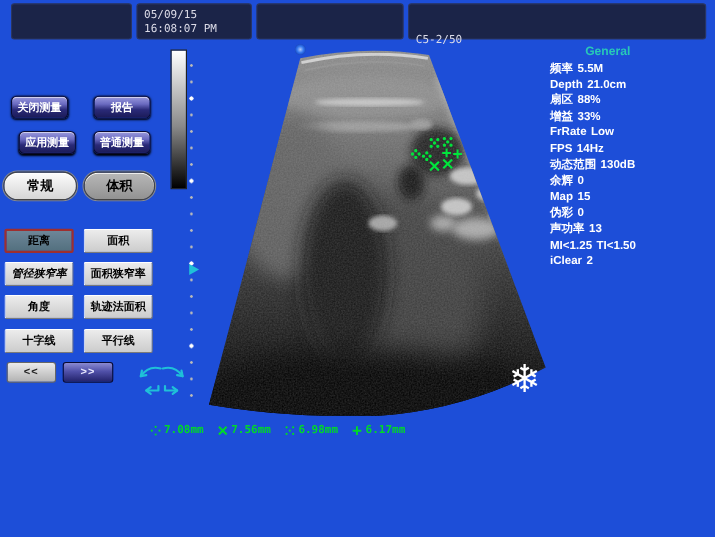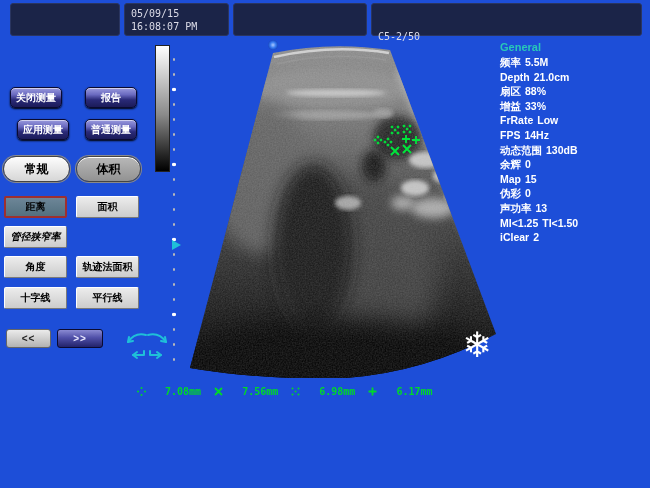--- a/index.html
+++ b/index.html
@@ -26,21 +26,21 @@
   .ab4{left:85px;top:119px;width:50px;height:19px;}
 
   .tab{position:absolute;border-radius:13px;font-size:12px;font-weight:bold;color:#000;cursor:pointer;
        display:flex;align-items:center;justify-content:center;border:1px solid #444;
        box-shadow:0 0 0 1px #8a8a8a,inset 0 1px 0 #fff;}
   .tab-general{left:3px;top:156px;width:65px;height:24px;background:linear-gradient(#fdfdfd,#d6d6d6);}
   .tab-volume{left:76px;top:156px;width:63px;height:24px;background:linear-gradient(#b8b8b8,#929292);}
 
   .tool{position:absolute;width:63px;height:22px;border-radius:2px;box-sizing:border-box;cursor:pointer;
         background:linear-gradient(#ececec,#cccccc);border:1px solid #7a7a7a;border-top-color:#fff;border-left-color:#fdfdfd;
-        color:#000;font-size:10px;font-weight:bold;display:flex;align-items:center;justify-content:center;}
+        color:#000;font-size:10px;font-weight:bold;display:flex;align-items:center;justify-content:center;margin-top:12px;}
   .tool.selected{background:linear-gradient(#6d8698,#53707f);border:2px solid #9e2f2f;}
   .t0{left:4px;top:196px;}  .t1{left:76px;top:196px;}
   .t2{left:4px;top:226px;font-style:italic;}  .t3{left:76px;top:226px;}
   .t4{left:4px;top:256px;}  .t5{left:76px;top:256px;}
   .t6{left:4px;top:287px;}  .t7{left:76px;top:287px;}
 
   .pager-prev{position:absolute;left:6px;top:329px;width:43px;height:17px;border-radius:3px;cursor:pointer;
               background:linear-gradient(#ebebeb,#b2b2b2);border:1px solid #666;color:#222;
               font-size:10px;font-weight:bold;display:flex;align-items:center;justify-content:center;letter-spacing:1px;}
   .pager-next{position:absolute;left:57px;top:329px;width:44px;height:17px;border-radius:3px;cursor:pointer;
@@ -56,28 +56,28 @@
       background-size:8px 75px,8px 15px;background-position:0 2px,0 2px;background-repeat:repeat-y;}
   .focus-arrow{position:absolute;left:172px;top:240px;width:0;height:0;
       border-left:9px solid #1fc0d8;border-top:5px solid transparent;border-bottom:5px solid transparent;}
   .usimg{position:absolute;left:178px;top:38px;width:322px;height:340px;}
   .snowflake{position:absolute;left:456px;top:324px;width:42px;color:#fff;font-size:35px;line-height:42px;
              text-align:center;font-family:"DejaVu Sans",sans-serif;}
   .cursor-hint{position:absolute;left:123px;top:329px;}
 
   
   .params{position:absolute;left:500px;top:40px;width:148px;color:#fff;font-size:10.5px;font-weight:bold;}
-  .params .preset{color:#28c8b8;font-size:11px;height:15px;line-height:15px;}
+  .params .preset{color:#28c8b8;font-size:11px;height:15px;line-height:15px;margin-left:32px;}
   .params .row{height:14.6px;line-height:14.6px;white-space:nowrap;}
   .params .row .lab{margin-right:4px;}
 
   
   .results{position:absolute;left:136px;top:386px;display:flex;gap:12px;color:#00d82a;
            font-family:"DejaVu Sans Mono",monospace;font-size:10px;font-weight:bold;}
-  .result-item{display:flex;align-items:center;gap:18px;}
+  .result-item{display:flex;align-items:center;gap:2px;}
 </style>
 </head>
 <body>
 
 <div class="screen">
 
   <div class="tb-panel tb-p1"></div>
   <div class="tb-panel tb-p2">
     <div>05/09/15</div>
     <div>16:08:07 PM</div>
@@ -91,20 +91,21 @@
   <div class="btn-blue ab2">报告</div>
   <div class="btn-blue ab3">应用测量</div>
   <div class="btn-blue ab4">普通测量</div>
 
   <div class="tab tab-general">常规</div>
   <div class="tab tab-volume">体积</div>
 
   <div class="tool t0 selected">距离</div>
   <div class="tool t1">面积</div>
   <div class="tool t2">管径狭窄率</div>
+  <div class="tool t3">面积狭窄率</div>
   <div class="tool t4">角度</div>
   <div class="tool t5">轨迹法面积</div>
   <div class="tool t6">十字线</div>
   <div class="tool t7">平行线</div>
 
   <div class="pager-prev">&lt;&lt;</div>
   <div class="pager-next">&gt;&gt;</div>
 
   <div class="graybar"></div>
   <div class="depth-dots"></div>

